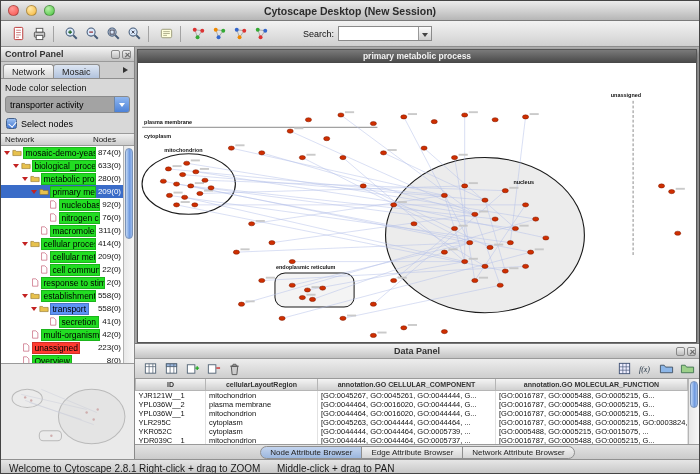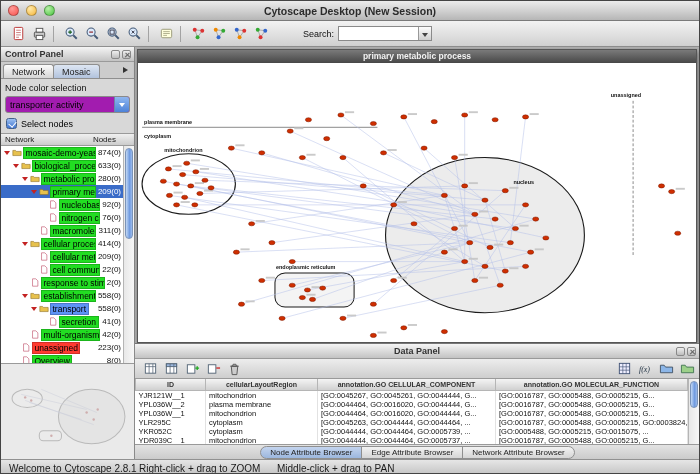--- a/index.html
+++ b/index.html
@@ -30,21 +30,21 @@
 .panel-btns{display:flex;gap:2px;position:absolute;right:3px;top:2.5px}
 .pbtn{width:9px;height:9px;border:1px solid #888;background:linear-gradient(#efefef,#bdbdbd);border-radius:2px;position:relative}
 .pbtn.x::before,.pbtn.x::after{content:'';position:absolute;left:3.5px;top:1px;width:1px;height:5.5px;background:#666}
 .pbtn.x::before{transform:rotate(45deg)}.pbtn.x::after{transform:rotate(-45deg)}
 .cp-tabs{height:17px;flex:0 0 17px;display:flex;align-items:flex-end;background:#cccccc;border-bottom:1px solid #8f8f8f;padding:1px 2px 0}
 .cp-tab{font-size:9px;padding:1.5px 8px;border:1px solid #8f8f8f;border-bottom:none;background:linear-gradient(#fbfbfb,#d5d5d5);border-radius:3px 3px 0 0;margin-right:-1px;color:#222;cursor:pointer}
 .cp-tab.active{background:linear-gradient(#dde6f3,#b2c3dd)}
 .tab-overflow{margin-left:auto;width:12px;height:12px;position:relative;align-self:center;cursor:pointer}
 .tab-overflow::after{content:'';position:absolute;left:3px;top:2.5px;border-top:3.5px solid transparent;border-bottom:3.5px solid transparent;border-left:5px solid #333}
 .cp-label{font-size:9px;padding:4px 4px 1px;color:#111}
-.cp-select{margin:2px 4px;height:17px;flex:0 0 17px;background:#a21caf;border:1px solid #8a8a8a;border-radius:3px;display:flex;align-items:center;font-size:9px;padding-left:4px;position:relative;overflow:hidden;cursor:pointer}
+.cp-select{margin:2px 4px;height:17px;flex:0 0 17px;background:#a3a3a3;border:1px solid #8a8a8a;border-radius:3px;display:flex;align-items:center;font-size:9px;padding-left:4px;position:relative;overflow:hidden;cursor:pointer}
 .aqua-btn{position:absolute;right:0;top:0;bottom:0;width:15px;background:linear-gradient(#8fb7f0,#4d82d8);border-left:1px solid #6d86a8}
 .aqua-btn::after{content:'';position:absolute;left:3.5px;top:6px;border-left:3.5px solid transparent;border-right:3.5px solid transparent;border-top:4.5px solid #fff}
 .cp-check{display:flex;align-items:center;gap:4px;font-size:9px;padding:3px 5px 4px}
 .checkbox{width:11px;height:11px;flex:0 0 11px;border-radius:2.5px;background:linear-gradient(#9cc0f2,#3f74cf);border:1px solid #44618c;position:relative;cursor:pointer}
 .checkbox.checked::after{content:'';position:absolute;left:2.5px;top:0.5px;width:4px;height:6px;border-right:1.6px solid #fff;border-bottom:1.6px solid #fff;transform:rotate(40deg)}
 .tree-header{height:13px;flex:0 0 13px;background:linear-gradient(#f0f0f0,#cccccc);border-top:1px solid #9a9a9a;border-bottom:1px solid #9a9a9a;font-size:8px;color:#222;display:flex;align-items:center;padding:0 4px}
 .tree-header .th-nodes{margin-left:auto;margin-right:14px}
 .tree{flex:1;min-height:0;background:#fff;position:relative;overflow:hidden}
 .tree-rows{position:absolute;top:0;bottom:0;left:0;right:11px;overflow:hidden}
 .tree-row{height:13px;display:flex;align-items:center;font-size:8.5px;white-space:nowrap;padding-right:2px;cursor:pointer}

